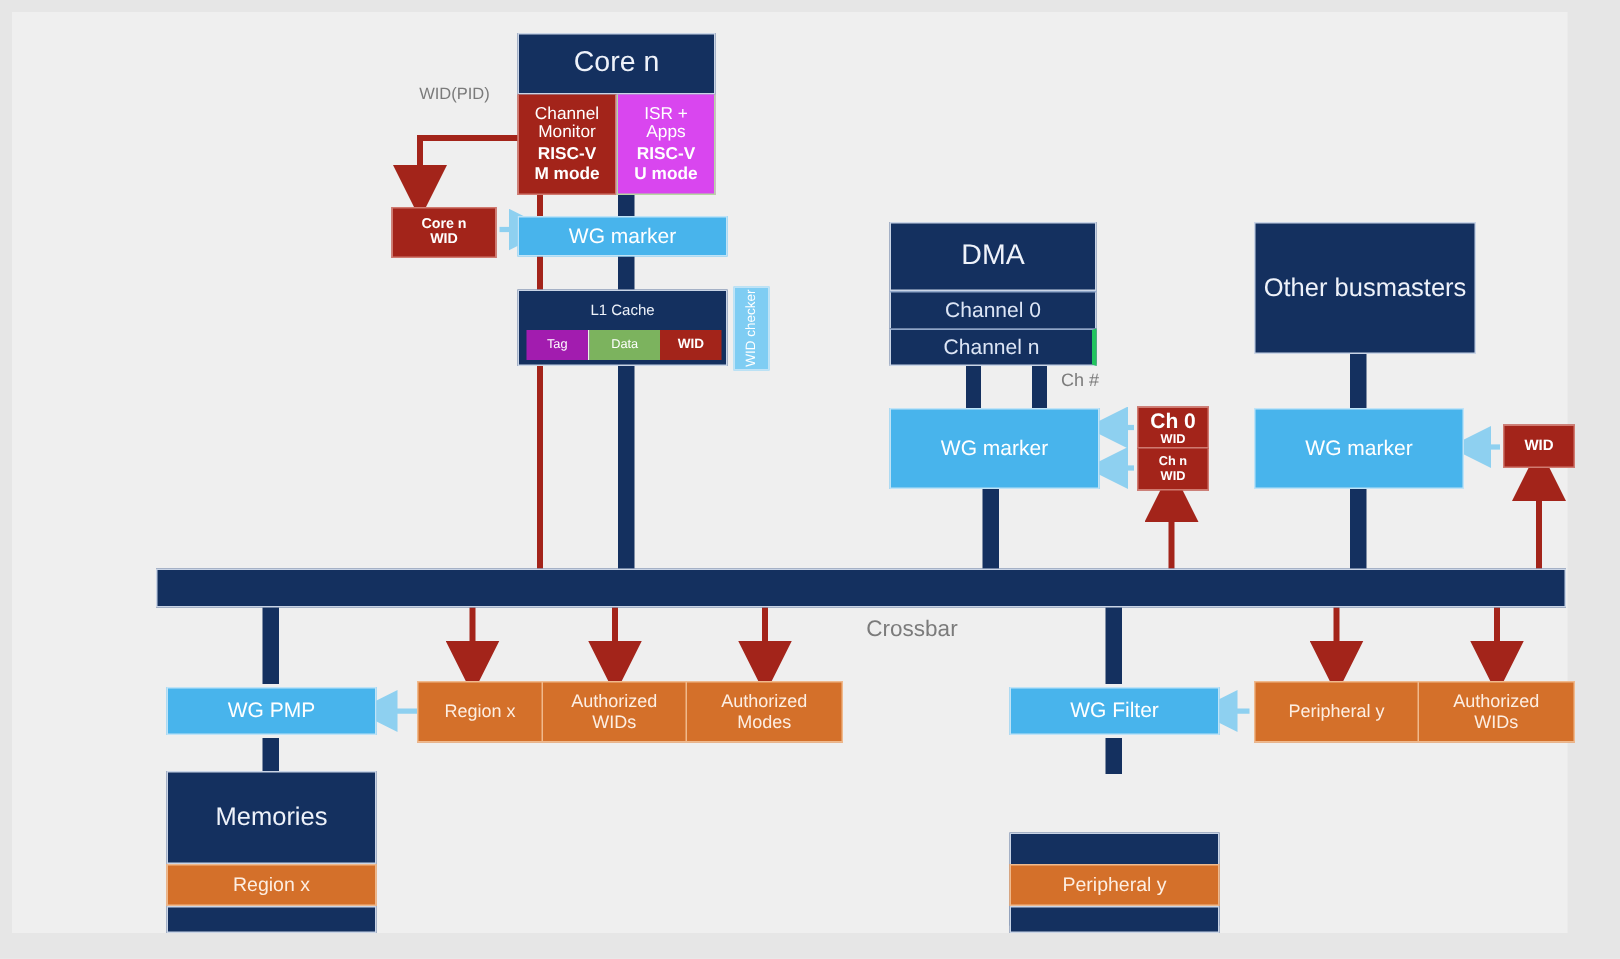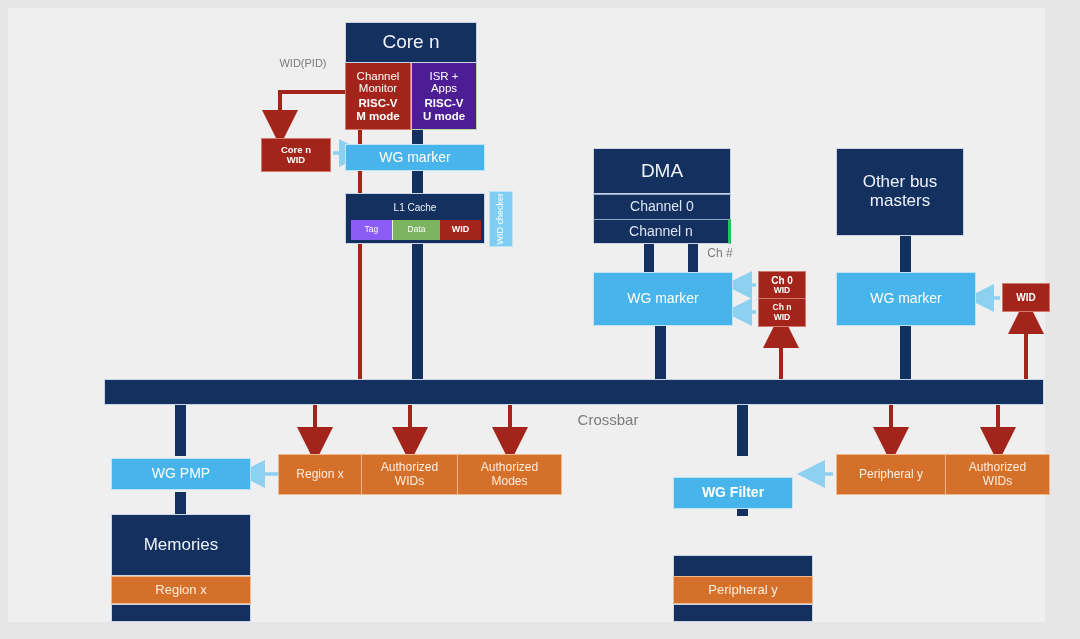--- a/index.html
+++ b/index.html
@@ -80,66 +80,66 @@
 
   <div class="n navy txt" style="left:337px;top:14px;width:132px;height:41px;font-size:19px;">Core n</div>
 
   <div class="n txt" style="left:337px;top:55px;width:66px;height:67px;background:#a3241a;border:1px solid #d07a70;border-top:none;flex-direction:column;">
     <span style="font-size:11.5px;color:#fff;">Channel</span>
     <span style="font-size:11.5px;color:#fff;">Monitor</span>
     <span style="font-size:11.5px;color:#fff;font-weight:bold;margin-top:2px;">RISC-V</span>
     <span style="font-size:11.5px;color:#fff;font-weight:bold;">M mode</span>
   </div>
 
-  <div class="n txt" style="left:403px;top:55px;width:66px;height:67px;background:#4c1d95;border:1px solid #b6d7a2;border-top:none;flex-direction:column;">
+  <div class="n txt" style="left:403px;top:55px;width:66px;height:67px;background:#d946ef;border:1px solid #b6d7a2;border-top:none;flex-direction:column;">
     <span style="font-size:11.5px;color:#fff;">ISR +</span>
     <span style="font-size:11.5px;color:#fff;">Apps</span>
     <span style="font-size:11.5px;color:#fff;font-weight:bold;margin-top:2px;">RISC-V</span>
     <span style="font-size:11.5px;color:#fff;font-weight:bold;">U mode</span>
   </div>
 
   <div class="n txt glabel" style="left:258px;top:46px;width:74px;height:18px;font-size:11px;">WID(PID)</div>
 
   <div class="n dred txt" style="left:253px;top:130px;width:70px;height:34px;flex-direction:column;">
     <span style="font-size:9.5px;font-weight:bold;">Core n</span>
     <span style="font-size:9.5px;font-weight:bold;">WID</span>
   </div>
 
   <div class="n lblue txt" style="left:337px;top:136px;width:140px;height:27px;font-size:14px;">WG marker</div>
 
   <div class="n navy" style="left:337px;top:185px;width:140px;height:51px;">
     <div class="txt" style="width:100%;height:27px;font-size:10px;color:#eef2fa;">L1  Cache</div>
     <div style="display:flex;position:absolute;left:5px;top:26px;width:130px;height:20px;">
-      <div class="txt" style="flex:1;background:#8b5cf6;color:#fff;font-size:8.5px;border-right:1px solid #eaf3e4;">Tag</div>
+      <div class="txt" style="flex:1;background:#a21caf;color:#fff;font-size:8.5px;border-right:1px solid #eaf3e4;">Tag</div>
       <div class="txt" style="flex:1.15;background:#7cb35e;color:#fff;font-size:8.5px;">Data</div>
       <div class="txt" style="flex:1;background:#a3241a;color:#fff;font-size:9px;font-weight:bold;">WID</div>
     </div>
   </div>
 
   <div class="n lblue2 txt" style="left:481px;top:183px;width:24px;height:56px;font-size:9px;">
     <span style="writing-mode:vertical-rl;transform:rotate(180deg);white-space:nowrap;color:#fff;">WID checker</span>
   </div>
 
   <div class="n navy txt" style="left:585px;top:140px;width:138px;height:46px;font-size:19px;">DMA</div>
   <div class="n navy-sub txt" style="left:585px;top:186px;width:138px;height:25px;font-size:14px;border-left:1px solid #c9d4e6;border-right:1px solid #c9d4e6;">Channel 0</div>
   <div class="n navy-sub txt" style="left:585px;top:211px;width:138px;height:25px;font-size:14px;border-left:1px solid #c9d4e6;border-right:3px solid #22c55e;border-bottom:1px solid #c9d4e6;">Channel n</div>
   <div class="n txt glabel" style="left:690px;top:238px;width:44px;height:16px;font-size:12px;">Ch #</div>
 
   <div class="n lblue txt" style="left:585px;top:264px;width:140px;height:54px;font-size:14px;">WG marker</div>
 
   <div class="n dred txt" style="left:750px;top:263px;width:48px;height:28px;flex-direction:column;">
-    <span style="font-size:10px;font-weight:bold;">Ch 0</span>
+    <span style="font-size:14px;font-weight:bold;">Ch 0</span>
     <span style="font-size:8.5px;font-weight:bold;">WID</span>
   </div>
   <div class="n dred txt" style="left:750px;top:291px;width:48px;height:28px;flex-direction:column;border-top:none;">
     <span style="font-size:8.5px;font-weight:bold;">Ch n</span>
     <span style="font-size:8.5px;font-weight:bold;">WID</span>
   </div>
 
-  <div class="n navy txt" style="left:828px;top:140px;width:128px;height:88px;flex-direction:column;font-size:17px;">
+  <div class="n navy txt" style="left:828px;top:140px;width:148px;height:88px;flex-direction:row;font-size:17px;">
     <span>Other bus</span>
     <span>masters</span>
   </div>
   <div class="n lblue txt" style="left:828px;top:264px;width:140px;height:54px;font-size:14px;">WG marker</div>
   <div class="n dred txt" style="left:994px;top:275px;width:48px;height:29px;font-size:10px;font-weight:bold;">WID</div>
 
   <div class="n bar-navy" style="left:96px;top:371px;width:940px;height:26px;"></div>
   <div class="n txt glabel" style="left:540px;top:402px;width:120px;height:20px;font-size:15px;">Crossbar</div>
 
   <div class="n lblue txt" style="left:103px;top:450px;width:140px;height:32px;font-size:14px;">WG PMP</div>
@@ -151,21 +151,21 @@
   <div class="n orange txt" style="left:270px;top:446px;width:84px;height:41px;font-size:12px;">Region x</div>
   <div class="n orange txt" style="left:354px;top:446px;width:96px;height:41px;flex-direction:column;font-size:12px;border-left:none;">
     <span>Authorized</span>
     <span>WIDs</span>
   </div>
   <div class="n orange txt" style="left:450px;top:446px;width:104px;height:41px;flex-direction:column;font-size:12px;border-left:none;">
     <span>Authorized</span>
     <span>Modes</span>
   </div>
 
-  <div class="n lblue txt" style="left:665px;top:469px;width:120px;height:32px;font-size:14px;font-weight:bold;">WG Filter</div>
+  <div class="n lblue txt" style="left:665px;top:450px;width:140px;height:32px;font-size:14px;">WG Filter</div>
 
   <div class="n navy txt" style="left:665px;top:506px;width:140px;height:62px;font-size:17px;margin-top:41px;">Peripherals</div>
   <div class="n orange txt" style="left:665px;top:568px;width:140px;height:28px;font-size:13px;">Peripheral y</div>
   <div class="n navy" style="left:665px;top:596px;width:140px;height:18px;"></div>
 
   <div class="n orange txt" style="left:828px;top:446px;width:110px;height:41px;font-size:12px;">Peripheral y</div>
   <div class="n orange txt" style="left:938px;top:446px;width:104px;height:41px;flex-direction:column;font-size:12px;border-left:none;">
     <span>Authorized</span>
     <span>WIDs</span>
   </div>

